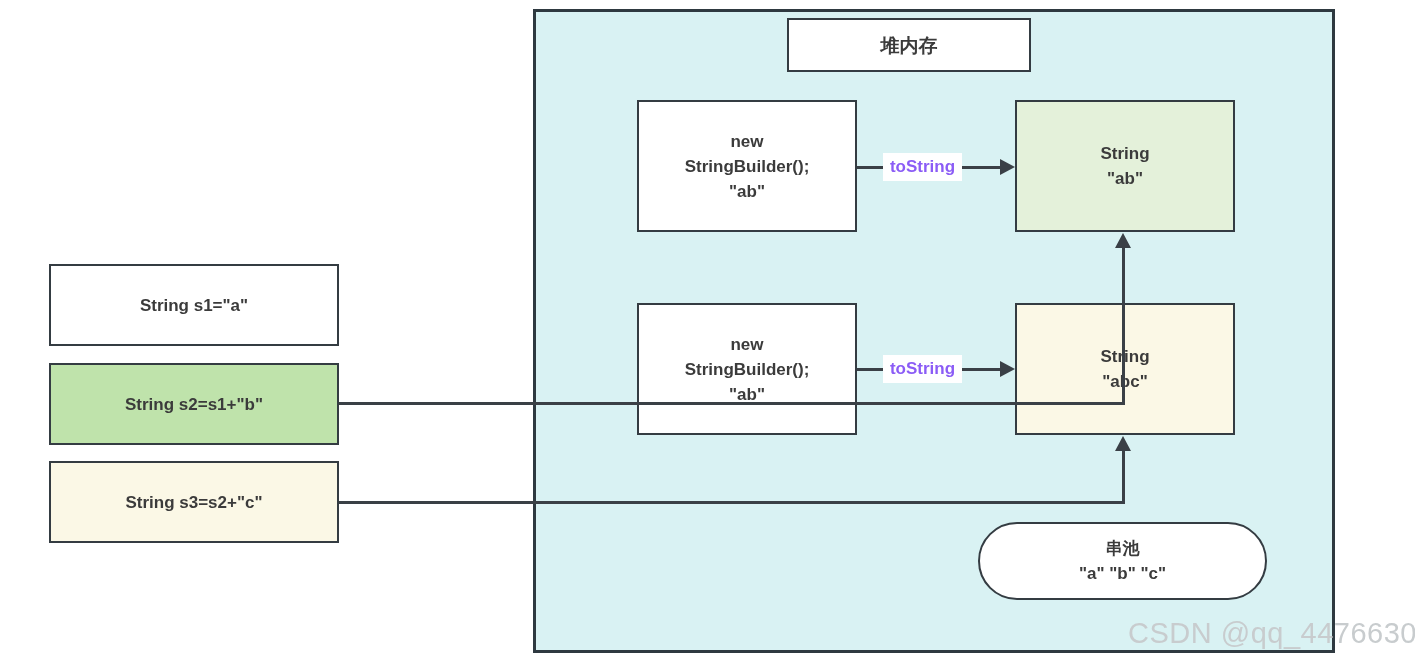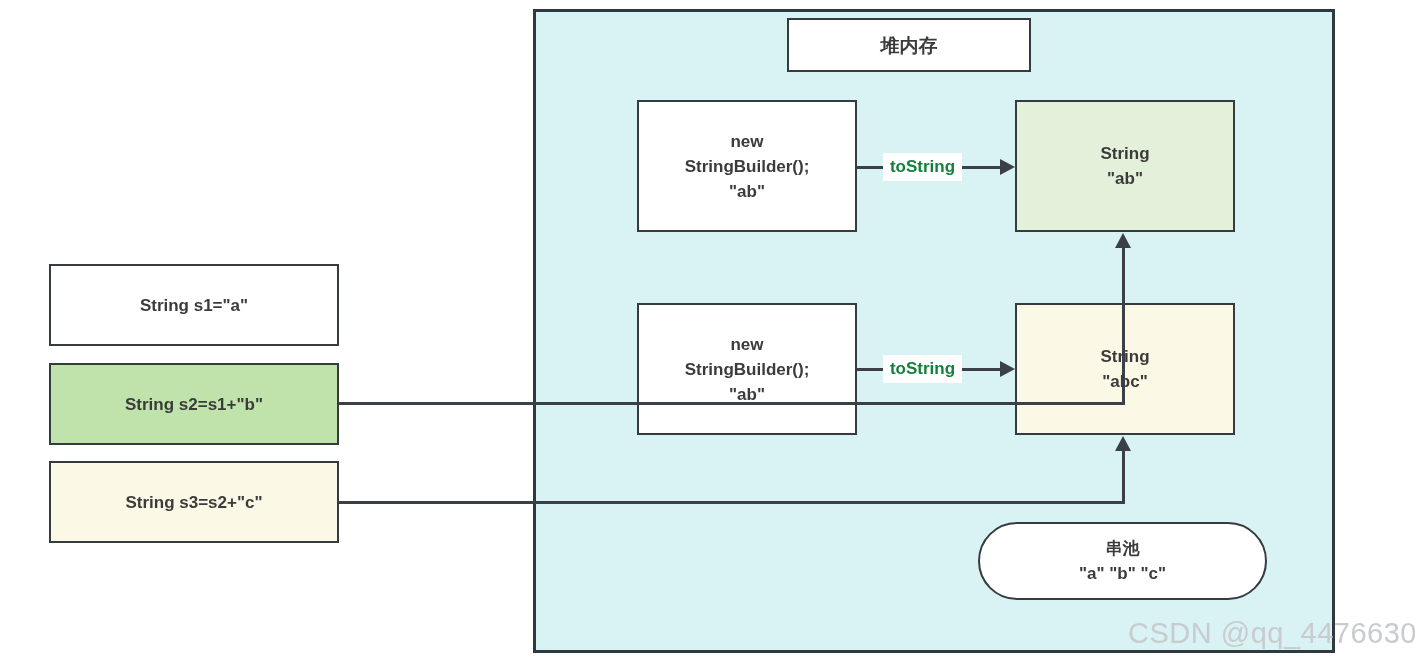--- a/index.html
+++ b/index.html
@@ -30,21 +30,21 @@
     border-left:15px solid #3a4046;
   }
   .arrow-up{
     position:absolute;width:0;height:0;z-index:2;
     border-left:8px solid transparent;border-right:8px solid transparent;
     border-bottom:15px solid #3a4046;
   }
   .tslabel{
     position:absolute;z-index:3;background:#ffffff;
     display:flex;align-items:center;justify-content:center;
-    font-weight:bold;font-size:17px;color:#15803d;
+    font-weight:bold;font-size:17px;color:#8b5cf6;
   }
   .watermark{
     position:absolute;z-index:5;left:1128px;top:617px;width:287px;
     text-align:right;font-size:29px;font-weight:400;color:#c8ccce;
     letter-spacing:0.5px;white-space:nowrap;
   }
 </style>
 </head>
 <body>
 

